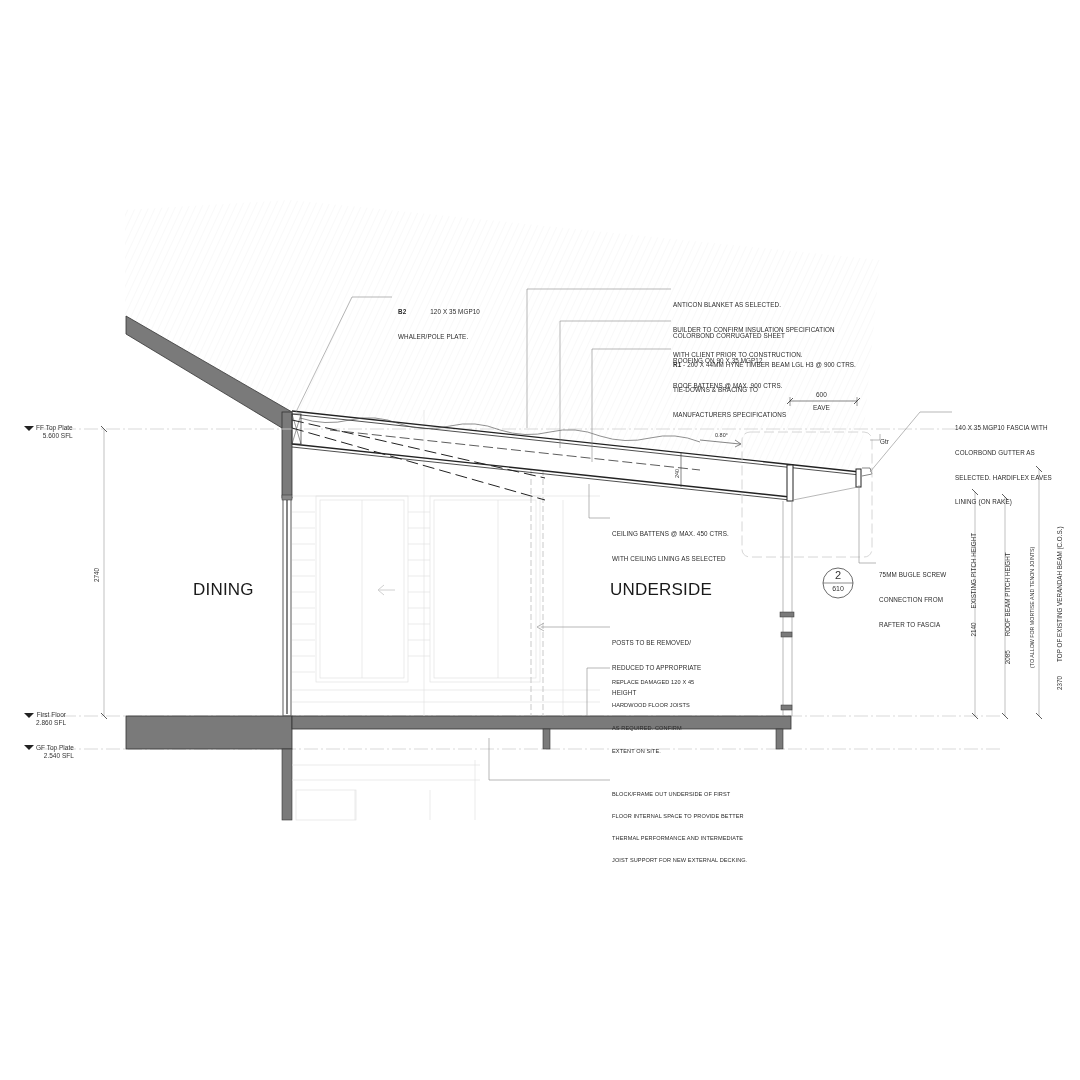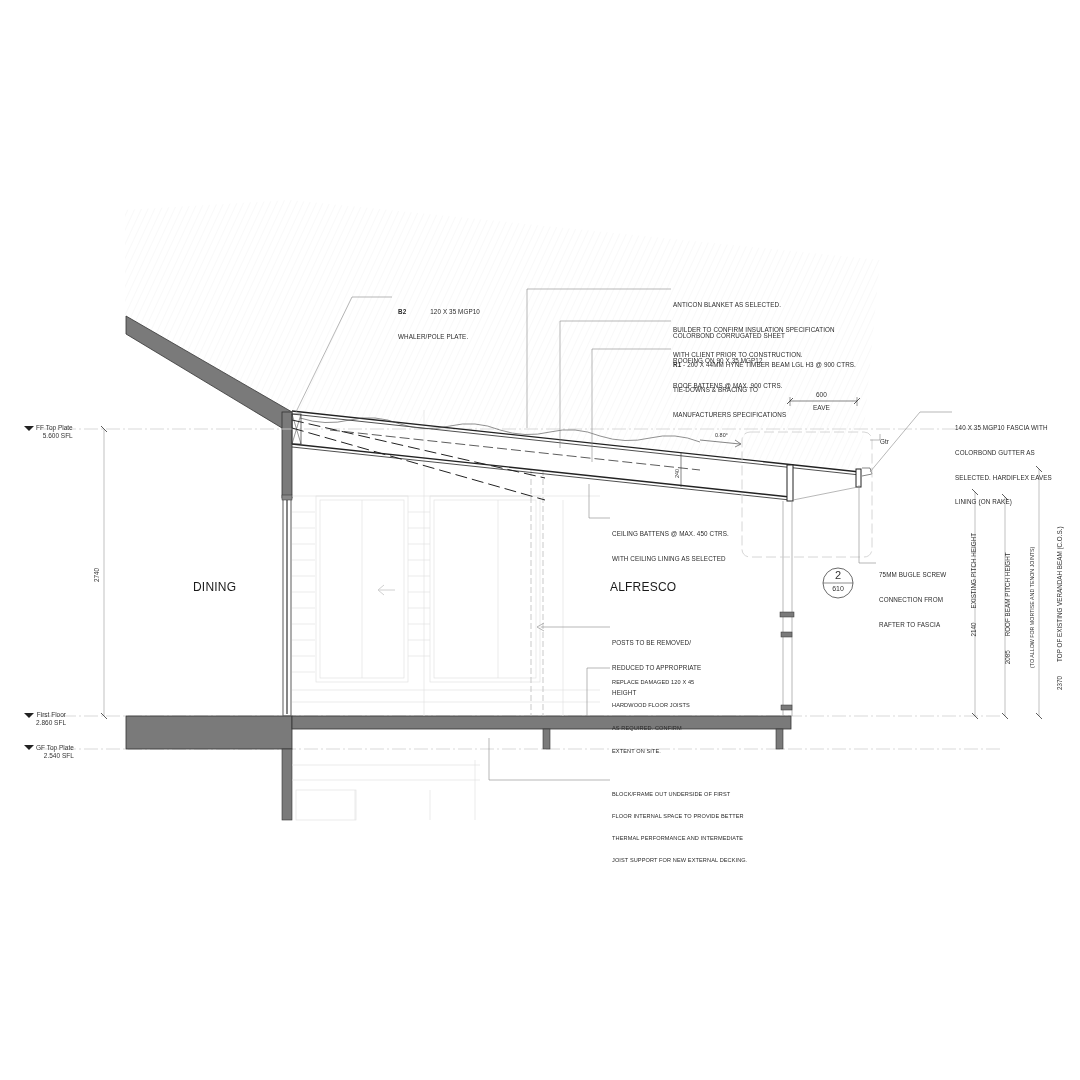--- a/index.html
+++ b/index.html
@@ -2,21 +2,21 @@
 <html><head>
   <meta charset="utf-8">
   <style>
     html, body { margin: 0; padding: 0; background: #ffffff; }
     body { width: 1080px; height: 1080px; position: relative; overflow: hidden;
            font-family: "Liberation Sans", sans-serif; color: #222; }
     svg#drawing { position: absolute; left: 0; top: 0; }
     .note { position: absolute; font-size: 6.3px; line-height: 8.2px; letter-spacing: 0.1px;
             color: #2a2a2a; text-transform: uppercase; white-space: pre; }
     .note b { font-weight: bold; }
-    .room { position: absolute; font-size: 12px; color: #1a1a1a; letter-spacing: 0.2px; }
+    .room { position: absolute; font-size: 17px; color: #1a1a1a; letter-spacing: 0.2px; }
     .level { position: absolute; font-size: 6.5px; line-height: 8px; color: #333; text-align: right; }
     .dimtxt { position: absolute; font-size: 6.5px; color: #333; }
     .vtxt { position: absolute; font-size: 6.3px; color: #333; transform-origin: left top;
             transform: rotate(-90deg); white-space: pre; line-height: 8px; text-align: center; }
     .callout-num { position: absolute; font-size: 11px; color: #333; text-align: center; width: 30px; }
     .callout-sheet { position: absolute; font-size: 7px; color: #333; text-align: center; width: 30px; }
   </style>
 </head>
 <body>
 
@@ -164,21 +164,21 @@
     <polyline points="587,716 587,668 610,668"></polyline>
     <polyline points="489,738 489,780 610,780"></polyline>
   </g>
   <path d="M 537 627 L 544 623 M 537 627 L 544 631" stroke="#888" stroke-width="0.6"></path>
 
   <circle cx="838" cy="583" r="15" fill="#fff" stroke="#444" stroke-width="0.8"></circle>
   <line x1="823" y1="583" x2="853" y2="583" stroke="#444" stroke-width="0.6"></line>
 </svg>
 
 <div class="room" style="left:193px; top:580px;">DINING</div>
-<div class="room" style="left:610px; top:580px;">ALFRESCO</div>
+<div class="room" style="left:610px; top:580px;">UNDERSIDE</div>
 
 <div class="level" style="left:36px; top:424px;">
   <div>FF Top Plate</div>
   <div>5.600 SFL</div>
 </div>
 <div class="level" style="left:36px; top:711px;">
   <div>First Floor</div>
   <div>2.860 SFL</div>
 </div>
 <div class="level" style="left:36px; top:744px;">

